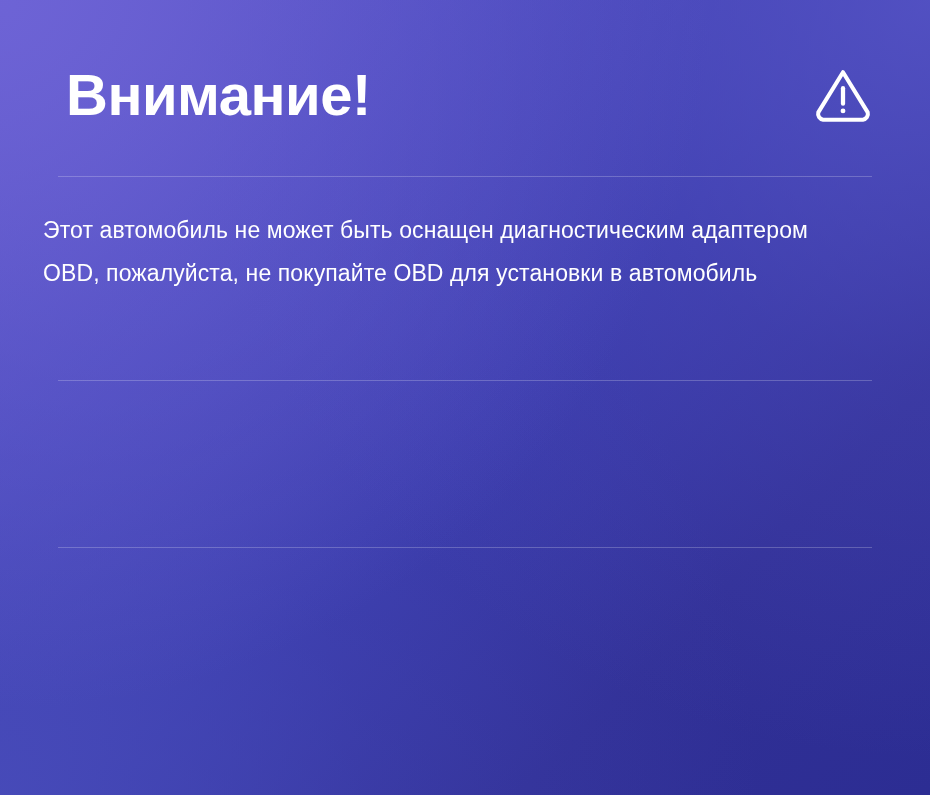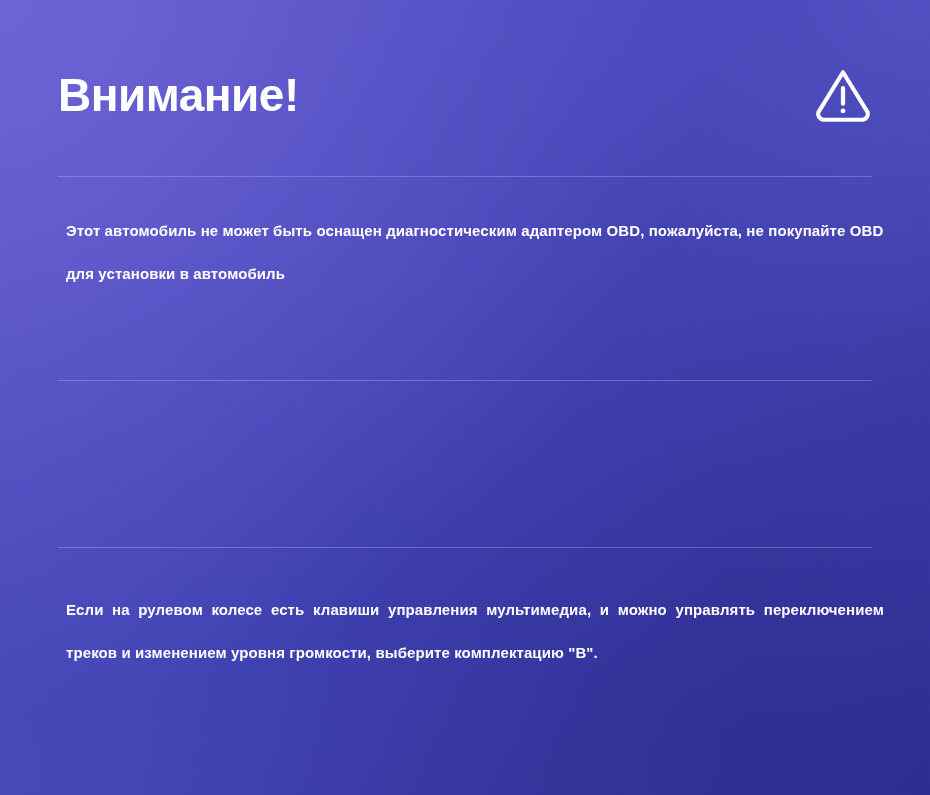--- a/index.html
+++ b/index.html
@@ -35,23 +35,23 @@
     left: 58px;
     top: 52px;
     right: 52px;
     height: 86px;
     display: flex;
     align-items: center;
     justify-content: space-between;
   }
 
   .banner-title {
-    margin: 0;
+    margin: 8px;
     color: #ffffff;
-    font-size: 46px;
+    font-size: 58px;
     line-height: 64px;
     font-weight: 700;
     letter-spacing: -0.5px;
     white-space: nowrap;
   }
 
   .warning-icon {
     width: 62px;
     height: 62px;
     flex: 0 0 auto;
@@ -67,26 +67,26 @@
     height: 1px;
     background: rgba(255,255,255,0.22);
   }
   .divider-1 { top: 176px; }
   .divider-2 { top: 380px; }
   .divider-3 { top: 547px; }
 
   
   .notice-block {
     position: absolute;
-    left: 66px;
+    left: 43px;
     width: 818px;
     color: #ffffff;
-    font-size: 15px;
+    font-size: 23px;
     line-height: 43px;
-    font-weight: 700;
+    font-weight: 400;
     letter-spacing: 0.1px;
   }
   .notice-block p {
     margin: 0;
   }
 
   .notice-1 { top: 209px; }
   .notice-2 { top: 421px; }
   .notice-3 { top: 588px; }
 
@@ -119,17 +119,14 @@
 
   <div class="notice-block notice-1">
     <p>Этот автомобиль не может быть оснащен диагностическим адаптером OBD, пожалуйста, не покупайте OBD для установки в автомобиль</p>
   </div>
 
   <div class="divider divider-2"></div>
 
 
   <div class="divider divider-3"></div>
 
-  <div class="notice-block notice-3 justify">
-    <p>Если на рулевом колесе есть клавиши управления мультимедиа, и можно управлять переключением треков и изменением уровня громкости, выберите комплектацию "B".</p>
-  </div>
 
 </div>
 
 </body></html>

